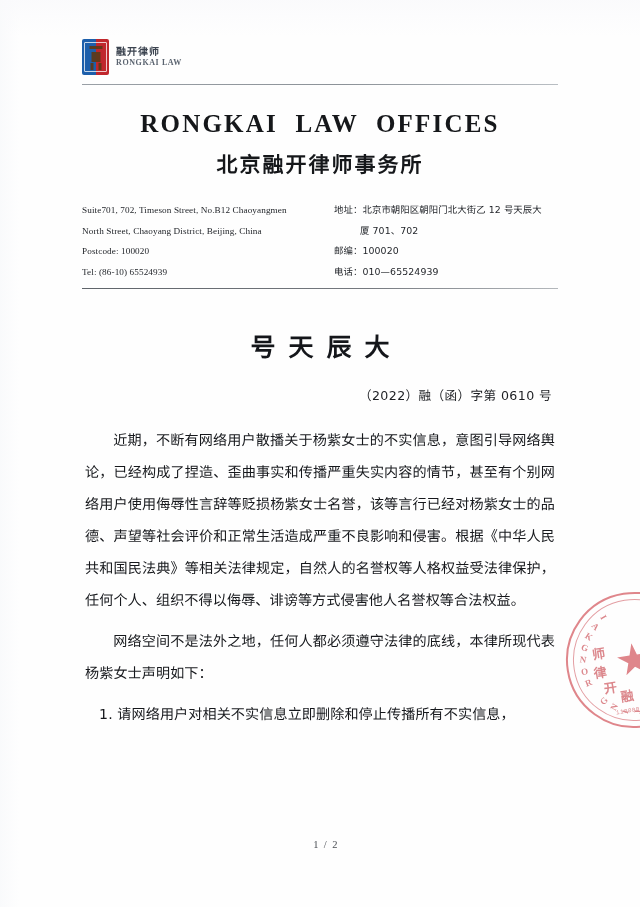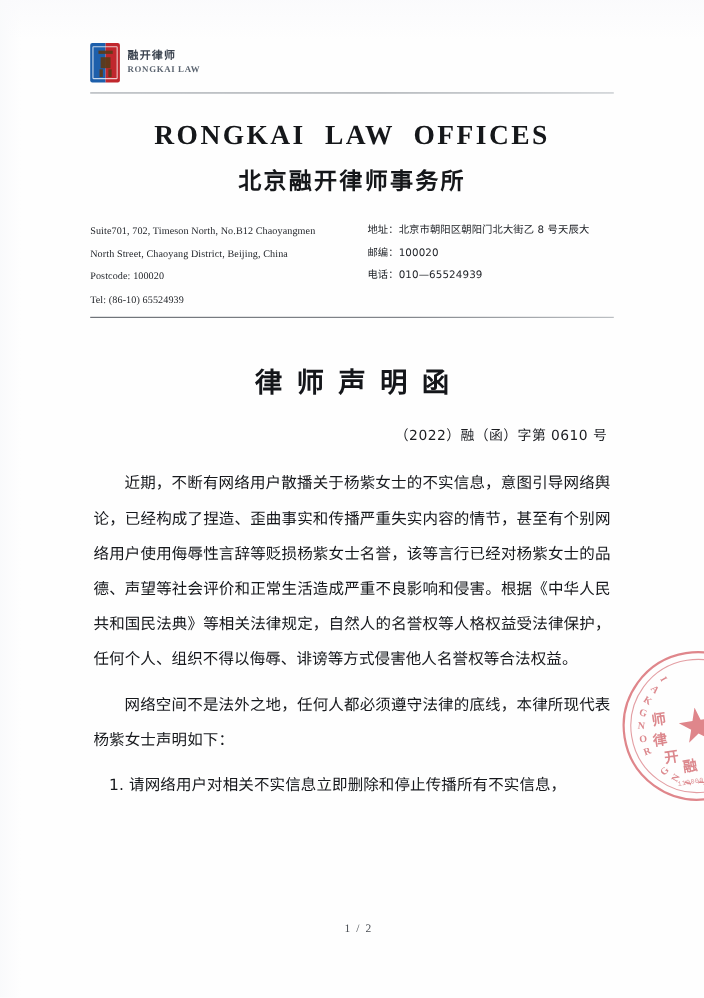--- a/index.html
+++ b/index.html
@@ -318,34 +318,35 @@
       </div>
     </div>
     <div class="rule"></div>
   </div>
 
   <div class="firm-en">RONGKAI  LAW  OFFICES</div>
   <div class="firm-cn">北京融开律师事务所</div>
 
   <div class="contact">
     <div class="contact-col left">
-      <div class="line">Suite701, 702, Timeson North, No.B12 Chaoyangmen</div>
+      <div class="line">Suite701, 702, Timeson Street, No.B12 Chaoyangmen</div>
       <div class="line">North Street, Chaoyang District, Beijing, China</div>
       <div class="line">Postcode: 100020</div>
       <div class="line">Tel: (86-10) 65524939</div>
     </div>
     <div class="contact-col right">
-      <div class="line">地址：北京市朝阳区朝阳门北大街乙 8 号天辰大</div>
+      <div class="line">地址：北京市朝阳区朝阳门北大街乙 12 号天辰大</div>
+      <div class="line indent">厦 701、702</div>
       <div class="line">邮编：100020</div>
       <div class="line">电话：010—65524939</div>
     </div>
   </div>
   <div class="contact-rule"></div>
 
-  <div class="letter-title">律师声明函</div>
+  <div class="letter-title">号天辰大</div>
   <div class="doc-number">（2022）融（函）字第 0610 号</div>
 
   <div class="body-text">
     <p>近期，不断有网络用户散播关于杨紫女士的不实信息，意图引导网络舆论，已经构成了捏造、歪曲事实和传播严重失实内容的情节，甚至有个别网络用户使用侮辱性言辞等贬损杨紫女士名誉，该等言行已经对杨紫女士的品德、声望等社会评价和正常生活造成严重不良影响和侵害。根据《中华人民共和国民法典》等相关法律规定，自然人的名誉权等人格权益受法律保护，任何个人、组织不得以侮辱、诽谤等方式侵害他人名誉权等合法权益。</p>
     <p>网络空间不是法外之地，任何人都必须遵守法律的底线，本律所现代表杨紫女士声明如下：</p>
     <ol>
       <li>1. 请网络用户对相关不实信息立即删除和停止传播所有不实信息，</li>
     </ol>
   </div>
 

